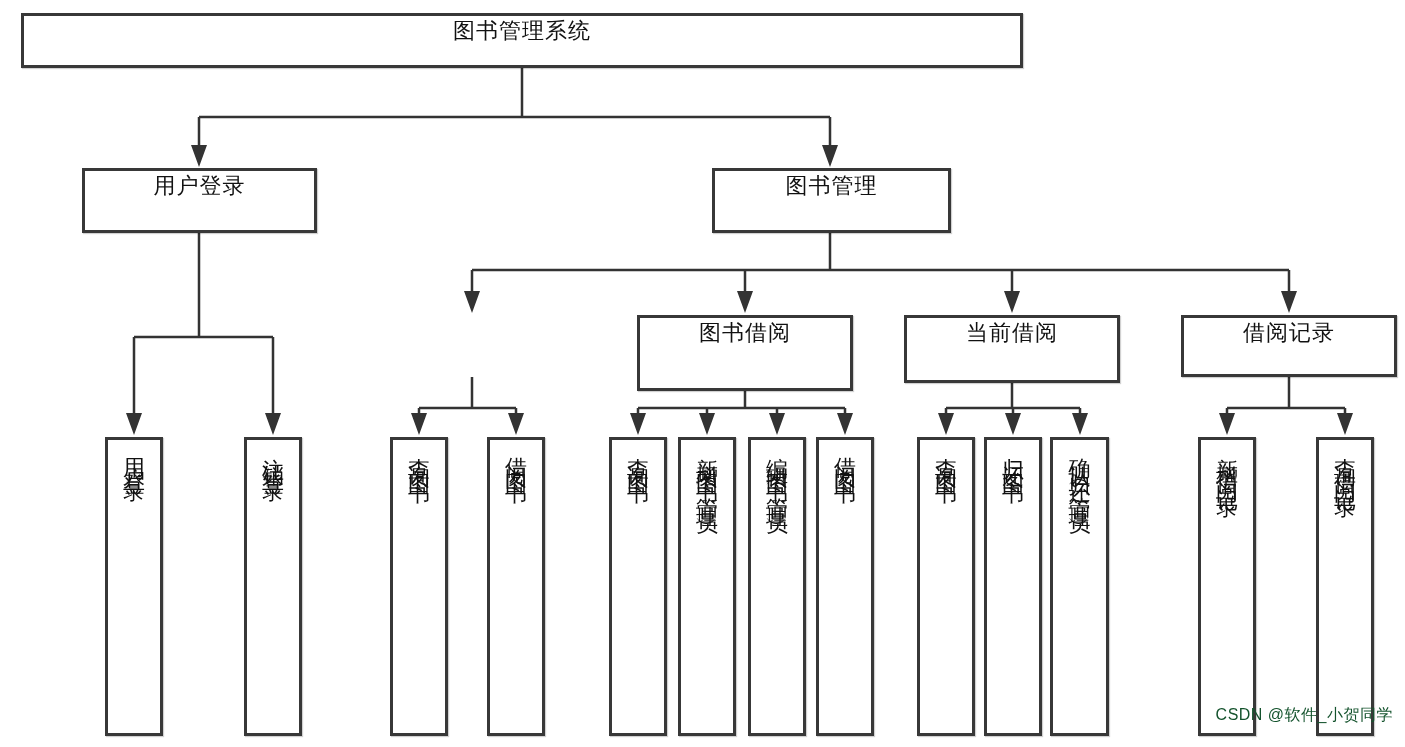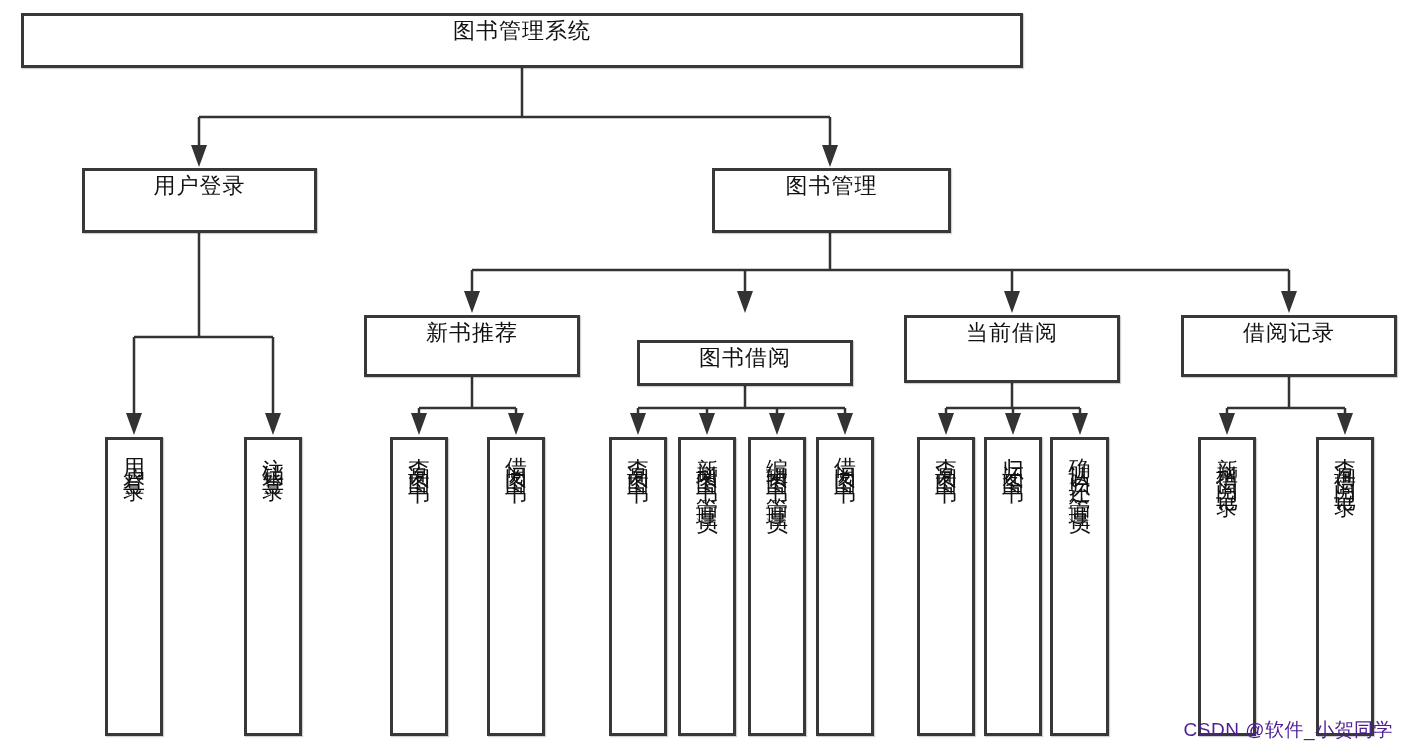--- a/index.html
+++ b/index.html
@@ -36,23 +36,23 @@
   .leaf .vlbl {
     writing-mode: vertical-rl;
     text-orientation: mixed;
     font-size: 22px;
     letter-spacing: 8px;
     line-height: 1;
   }
   .watermark {
     position: absolute;
     right: 12px;
-    bottom: 4px;
-    font-size: 19px;
-    color: #4c1d95;
+    bottom: 21px;
+    font-size: 16px;
+    color: #14532d;
     z-index: 3;
     white-space: nowrap;
     letter-spacing: 0.5px;
   }
 </style>
 </head>
 <body>
 
 <div class="canvas">
 
@@ -115,24 +115,21 @@
     <span class="lbl">图书管理系统</span>
   </div>
 
   <div class="node" style="left:82px; top:168px; width:235px; height:65px;">
     <span class="lbl">用户登录</span>
   </div>
   <div class="node" style="left:712px; top:168px; width:239px; height:65px;">
     <span class="lbl">图书管理</span>
   </div>
 
-  <div class="node" style="left:364px; top:315px; width:216px; height:62px;">
-    <span class="lbl">新书推荐</span>
-  </div>
-  <div class="node" style="left:637px; top:315px; width:216px; height:46px;margin-top:25px;">
+  <div class="node" style="left:637px; top:315px; width:216px; height:76px;">
     <span class="lbl">图书借阅</span>
   </div>
   <div class="node" style="left:904px; top:315px; width:216px; height:68px;">
     <span class="lbl">当前借阅</span>
   </div>
   <div class="node" style="left:1181px; top:315px; width:216px; height:62px;">
     <span class="lbl">借阅记录</span>
   </div>
 
   <div class="node leaf" style="left:105px; top:437px; width:58px; height:299px;">

